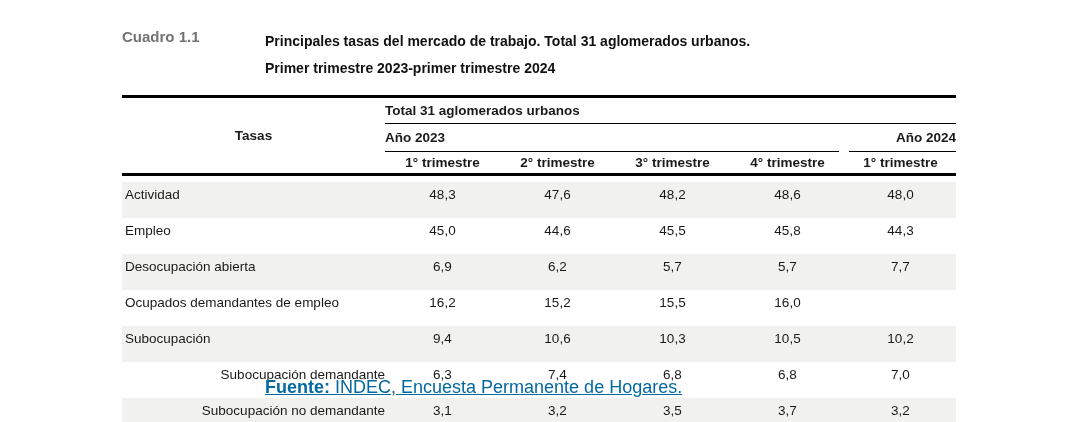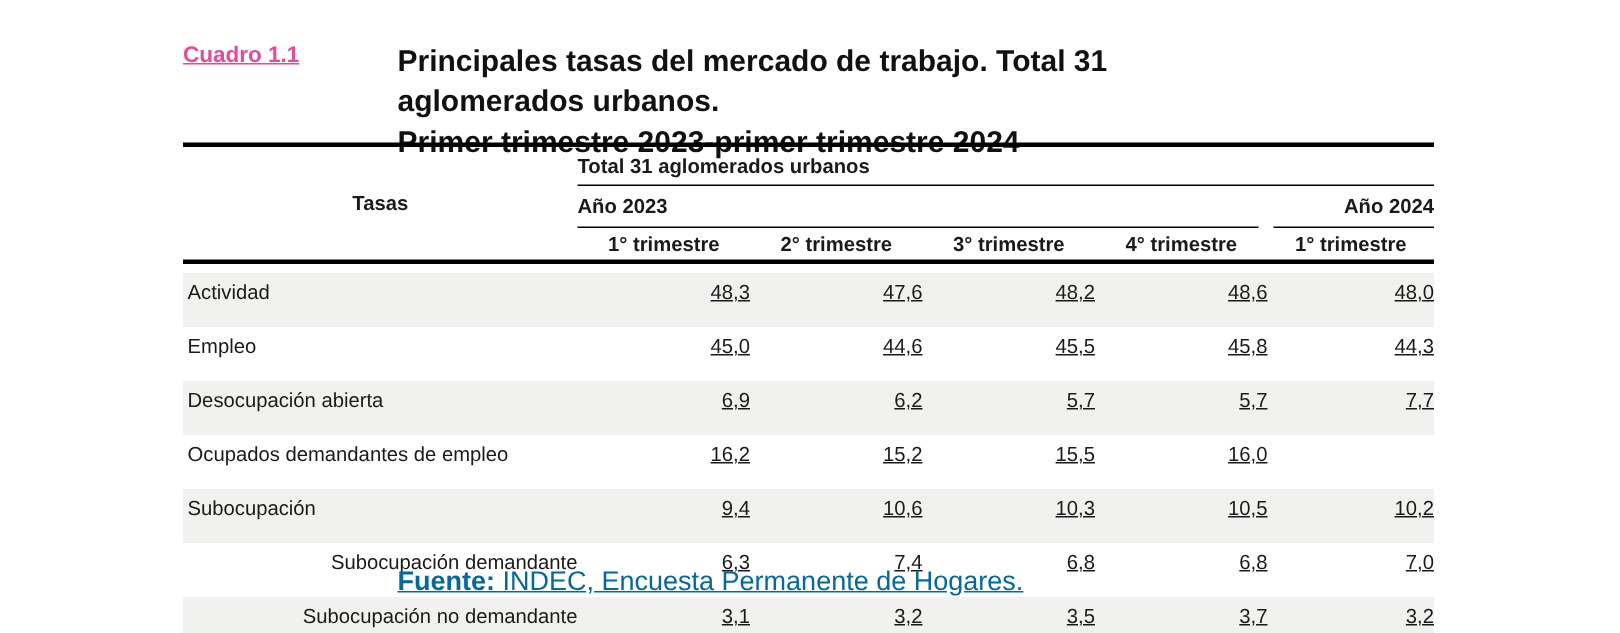--- a/index.html
+++ b/index.html
@@ -8,25 +8,25 @@
     position:relative;
     width:1080px; height:422px;
     background:#ffffff;
     font-family:"Liberation Sans","DejaVu Sans",sans-serif;
     color:#1a1a1a;
     overflow:hidden;
   }
   
   .caption-number {
     position:absolute; left:122px; top:28px;
-    font-size:15px; font-weight:bold; color:#ec4899;text-decoration:underline;
+    font-size:15px; font-weight:bold; color:#737373;
   }
   .caption-title {
     position:absolute; left:265px; top:28px; width:560px;
-    font-size:20px; font-weight:bold; color:#111; line-height:27px;
+    font-size:14px; font-weight:bold; color:#111; line-height:27px;
   }
   
   .table {
     position:absolute; left:122px; top:95px; width:834px;
     border-top:3px solid #000;
     border-bottom:3px solid #000;
     font-size:13.5px;
   }
   .hdr {
     display:grid;
@@ -65,21 +65,21 @@
   
   .tbody { padding-top:6px; }
   .row {
     display:grid;
     grid-template-columns:263px 115px 115px 115px 115px 111px;
     height:36px; line-height:26px;
   }
   .row.stripe { background:#f1f1ef; }
   .row .lbl { padding-left:3px; white-space:nowrap; }
   .row.indent .lbl { padding-left:25px;text-align:right; }
-  .row .val { text-align:right;text-decoration:underline; }
+  .row .val { text-align:center; }
   
   .source {
     position:absolute; left:265px; top:377px;
     font-size:18px; color:#0369a1;text-decoration:underline;
   }
   .source .b { font-weight:bold; }
 </style>
 </head>
 <body>
 

